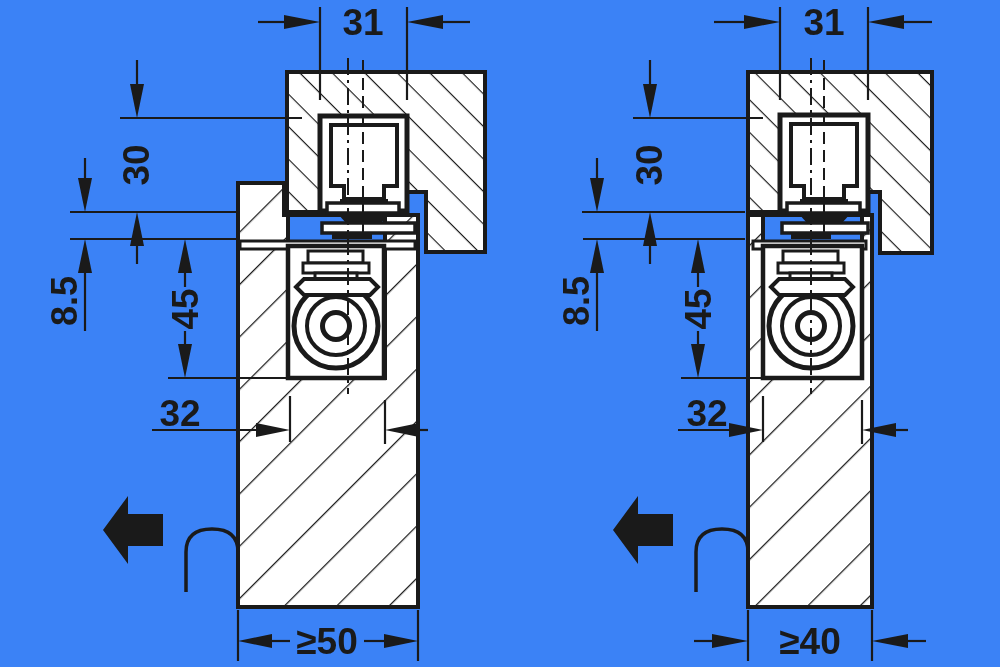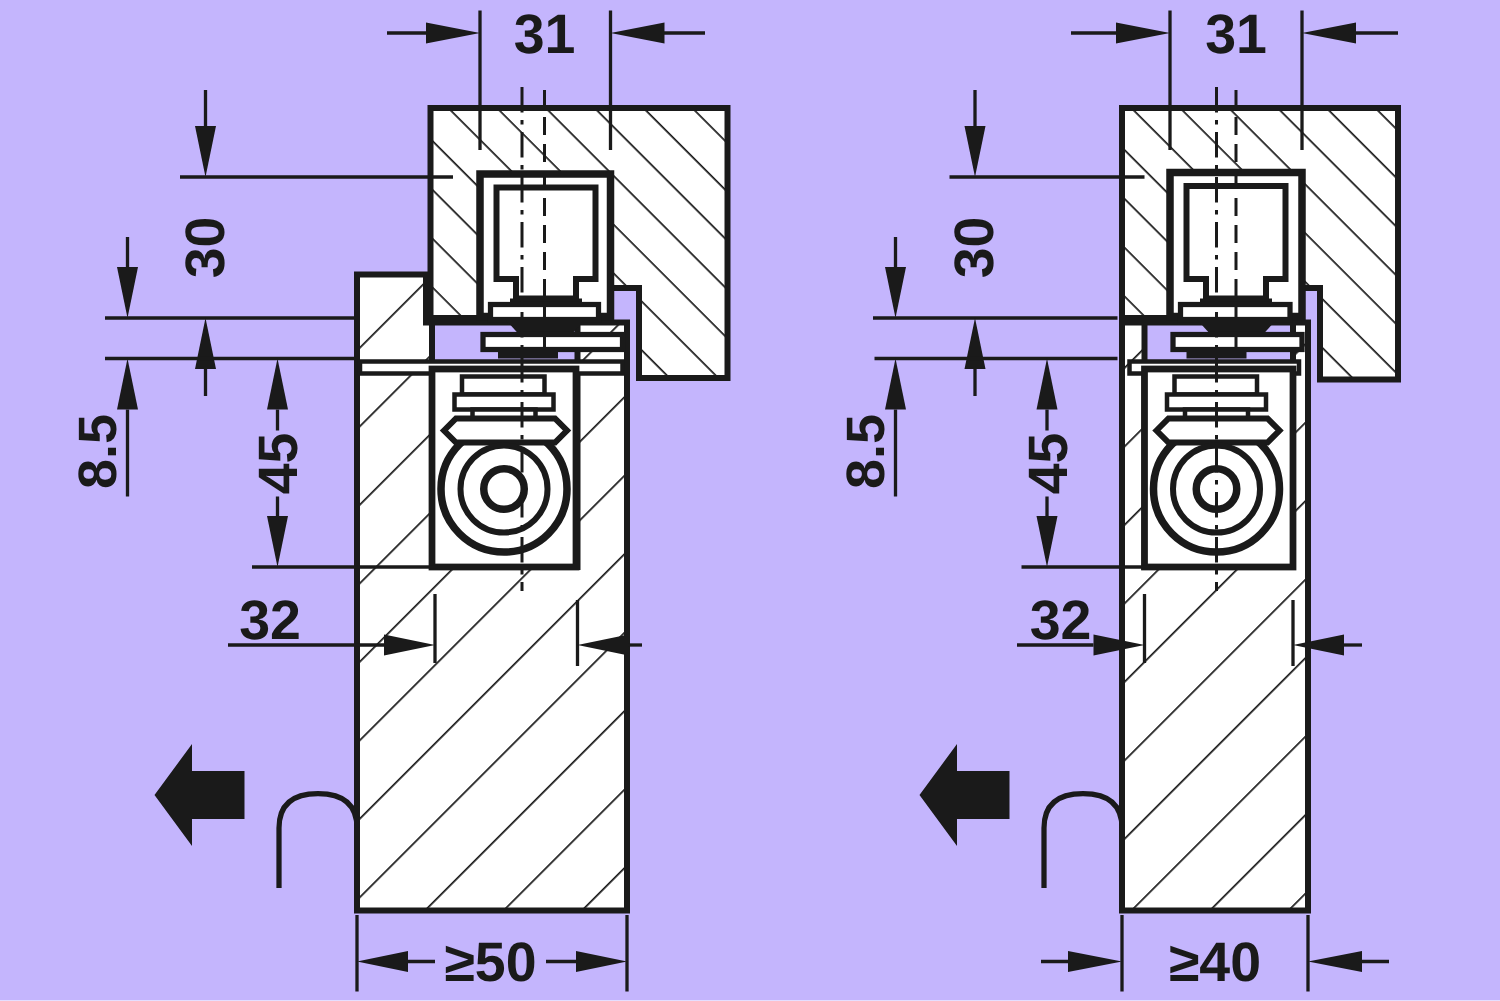--- a/index.html
+++ b/index.html
@@ -1,20 +1,20 @@
 <!DOCTYPE html>
 <html><head>
 <meta charset="utf-8">
 <style>
   html, body { margin: 0; padding: 0; background: #ffffff; }
   .canvas {
     position: relative;
     width: 1000px;
     height: 667px;
-    background: #c4b5fd;
+    background: #3b82f6;
     overflow: hidden;
     font-family: "Liberation Sans", sans-serif;
   }
   svg text {
     font-family: "Liberation Sans", sans-serif;
     font-weight: bold;
     font-size: 37px;
     fill: #1a1a1a;
   }
   svg .dimsmall { font-size: 36px; }

